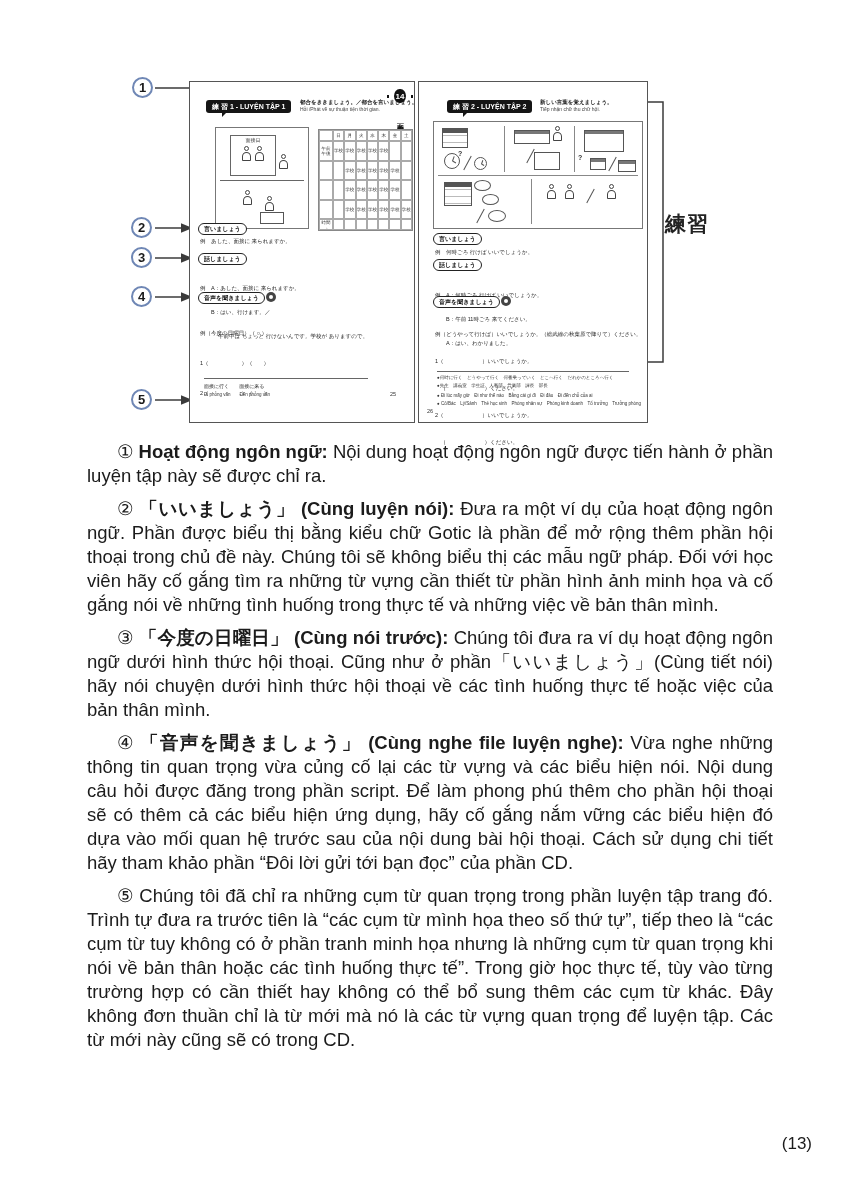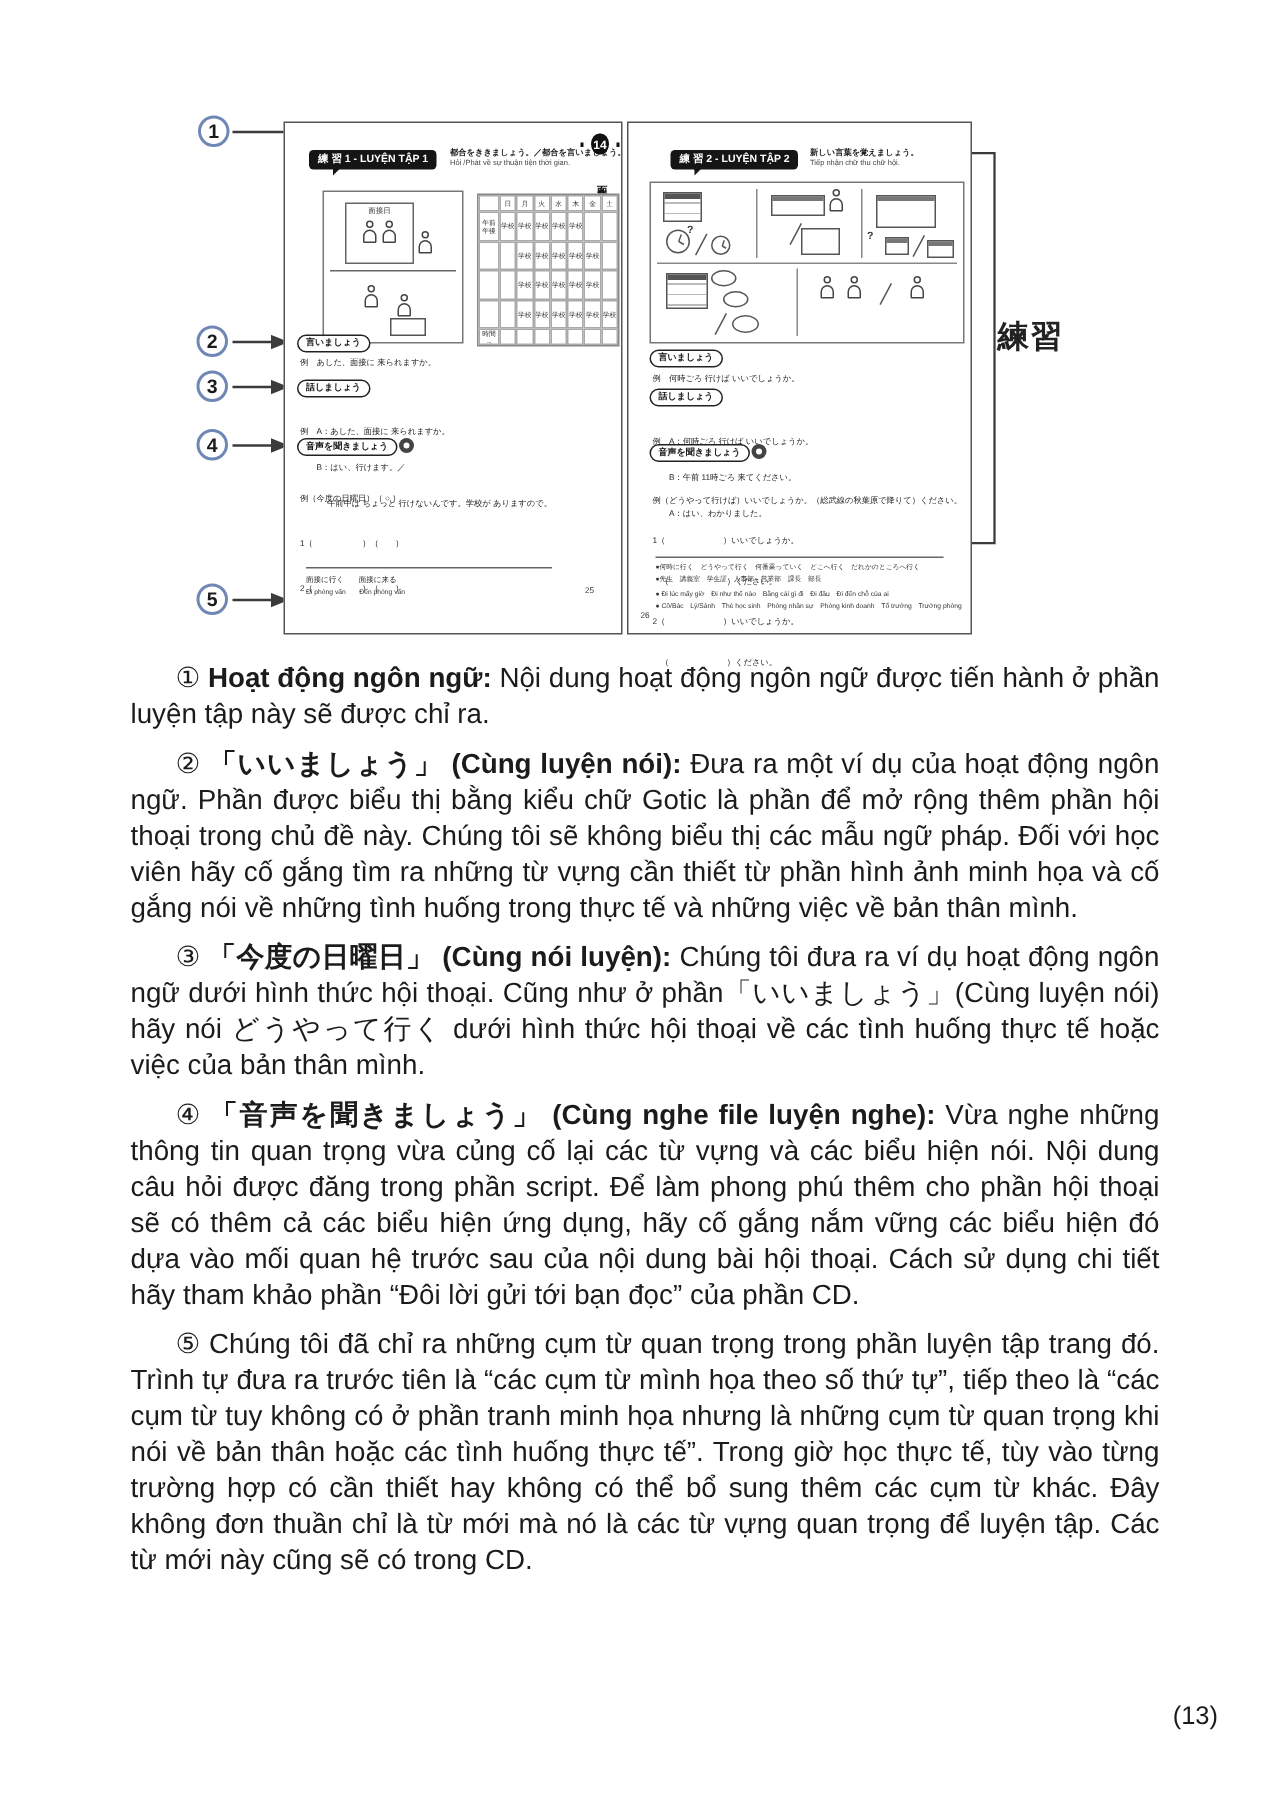--- a/index.html
+++ b/index.html
@@ -292,21 +292,21 @@
 
   <div class="content">
 
     <p class="numbered">
       <span class="marker">①</span><span class="b"></span><span class="b">Hoạt động ngôn ngữ: </span><span>Nội dung hoạt động ngôn ngữ được tiến hành ở phần luyện tập này sẽ được chỉ ra.</span>
     </p>
     <p class="numbered">
       <span class="marker">②</span><span class="b">「いいましょう」</span><span class="b"> (Cùng luyện nói): </span><span>Đưa ra một ví dụ của hoạt động ngôn ngữ. Phần được biểu thị bằng kiểu chữ Gotic là phần để mở rộng thêm phần hội thoại trong chủ đề này. Chúng tôi sẽ không biểu thị các mẫu ngữ pháp. Đối với học viên hãy cố gắng tìm ra những từ vựng cần thiết từ phần hình ảnh minh họa và cố gắng nói về những tình huống trong thực tế và những việc về bản thân mình.</span>
     </p>
     <p class="numbered">
-      <span class="marker">③</span><span class="b">「今度の日曜日」</span><span class="b"> (Cùng nói luyện): </span><span>Chúng tôi đưa ra ví dụ hoạt động ngôn ngữ dưới hình thức hội thoại. Cũng như ở phần「いいましょう」(Cùng luyện nói) hãy nói どうやって行く dưới hình thức hội thoại về các tình huống thực tế hoặc việc của bản thân mình.</span>
+      <span class="marker">③</span><span class="b">「今度の日曜日」</span><span class="b"> (Cùng nói trước): </span><span>Chúng tôi đưa ra ví dụ hoạt động ngôn ngữ dưới hình thức hội thoại. Cũng như ở phần「いいましょう」(Cùng tiết nói) hãy nói chuyện dưới hình thức hội thoại về các tình huống thực tế hoặc việc của bản thân mình.</span>
     </p>
     <p class="numbered">
       <span class="marker">④</span><span class="b">「音声を聞きましょう」</span><span class="b"> (Cùng nghe file luyện nghe): </span><span>Vừa nghe những thông tin quan trọng vừa củng cố lại các từ vựng và các biểu hiện nói. Nội dung câu hỏi được đăng trong phần script. Để làm phong phú thêm cho phần hội thoại sẽ có thêm cả các biểu hiện ứng dụng, hãy cố gắng nắm vững các biểu hiện đó dựa vào mối quan hệ trước sau của nội dung bài hội thoại. Cách sử dụng chi tiết hãy tham khảo phần “Đôi lời gửi tới bạn đọc” của phần CD.</span>
     </p>
     <p class="numbered">
       <span class="marker">⑤</span><span class="b"></span><span class="b"></span><span>Chúng tôi đã chỉ ra những cụm từ quan trọng trong phần luyện tập trang đó. Trình tự đưa ra trước tiên là “các cụm từ mình họa theo số thứ tự”, tiếp theo là “các cụm từ tuy không có ở phần tranh minh họa nhưng là những cụm từ quan trọng khi nói về bản thân hoặc các tình huống thực tế”. Trong giờ học thực tế, tùy vào từng trường hợp có cần thiết hay không có thể bổ sung thêm các cụm từ khác. Đây không đơn thuần chỉ là từ mới mà nó là các từ vựng quan trọng để luyện tập. Các từ mới này cũng sẽ có trong CD.</span>
     </p>
   </div>
 
   <div class="folio">(13)</div>

